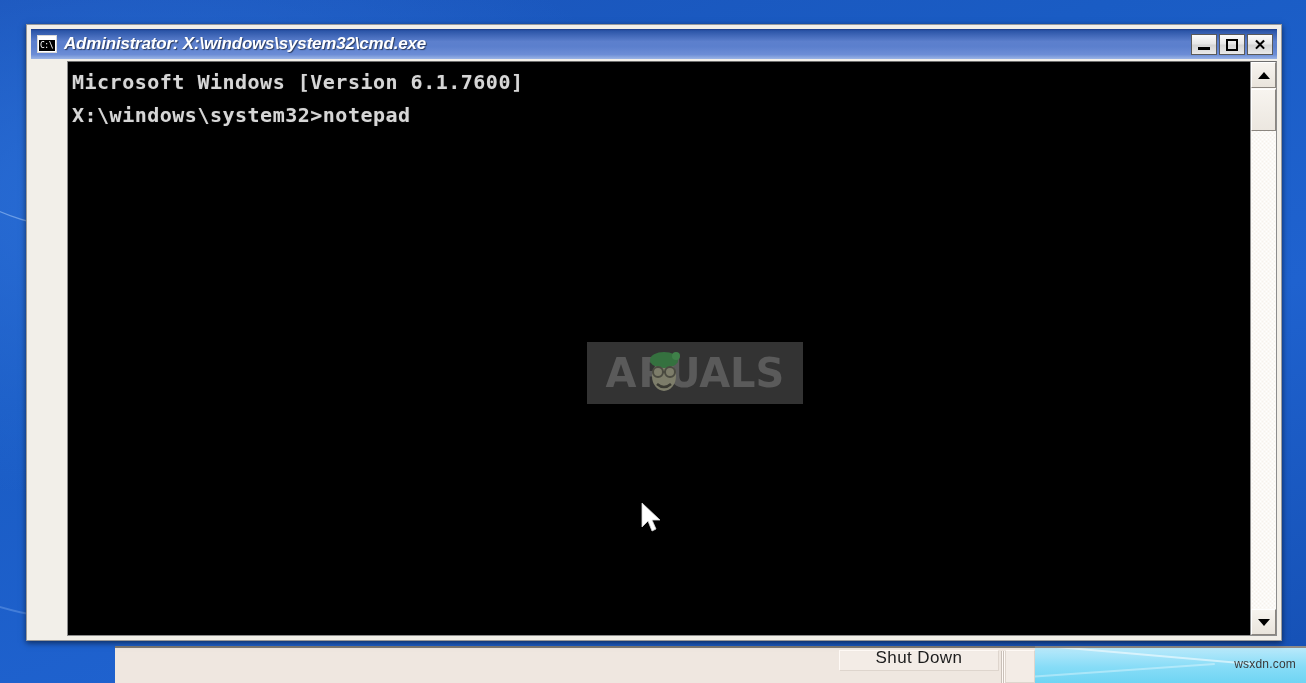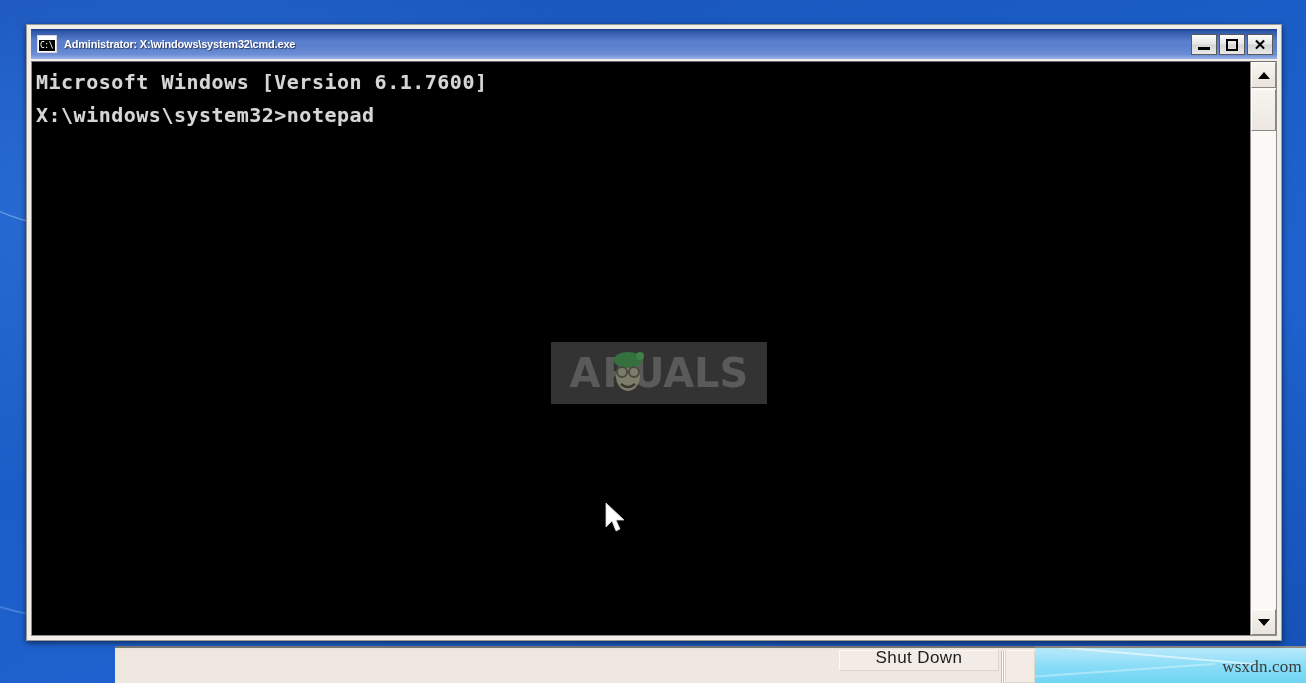--- a/index.html
+++ b/index.html
@@ -114,24 +114,24 @@
   }
   .cyan-streak2 {
     position: absolute;
     left: -20px; top: 22px;
     width: 200px; height: 2px;
     background: rgba(255,255,255,0.35);
     transform: rotate(-4deg);
   }
   .site-watermark {
     position: absolute;
-    right: 4px; top: 9px;
-    font-size: 17px;
+    right: 10px; top: 9px;
+    font-size: 12px;
     color: #3a3a3a;
-    font-family: Liberation Serif, serif;
+    font-family: Liberation Sans, sans-serif;
     letter-spacing: 0.2px;
   }
 
   
   .cmd-window {
     position: absolute;
     left: 26px; top: 24px;
     width: 1256px; height: 617px;
     background: #f2efe9;
     border: 1px solid #9a9a9a;
@@ -168,26 +168,27 @@
     left: 2px; top: 4px;
     color: #fff;
     font-size: 8px;
     font-family: "DejaVu Sans Mono", monospace;
     line-height: 12px;
     z-index: 2;
     letter-spacing: -0.5px;
   }
   .title-text {
     color: #ffffff;
-    font-size: 11px;
+    font-size: 17px;
     font-weight: bold;
     text-shadow: 1px 1px 1px rgba(0,0,0,0.55);
     white-space: nowrap;
     letter-spacing: -0.2px;
     flex: 1 1 auto;
+    font-style: italic;
   }
   .win-buttons {
     display: flex;
     gap: 2px;
     flex: 0 0 auto;
     margin-right: 2px;
   }
   .win-btn {
     width: 26px; height: 21px;
     background: linear-gradient(180deg, #fbfbfb 0%, #e6e6e6 48%, #d4d4d4 52%, #e9e9e9 100%);
@@ -223,20 +224,21 @@
   
   .console-wrap {
     position: relative;
     display: flex;
     height: 575px;
     margin-top: 2px;
     border: 1px solid #8d8d8d;
     border-top-color: #6e6e6e;
     box-sizing: border-box;
     background: #000;
+    margin-left: 36px;
   }
   .console {
     position: relative;
     flex: 1 1 auto;
     background: #000000;
     overflow: hidden;
     padding: 4px 0 0 4px;
   }
   .console-line {
     color: #d6d6d6;

